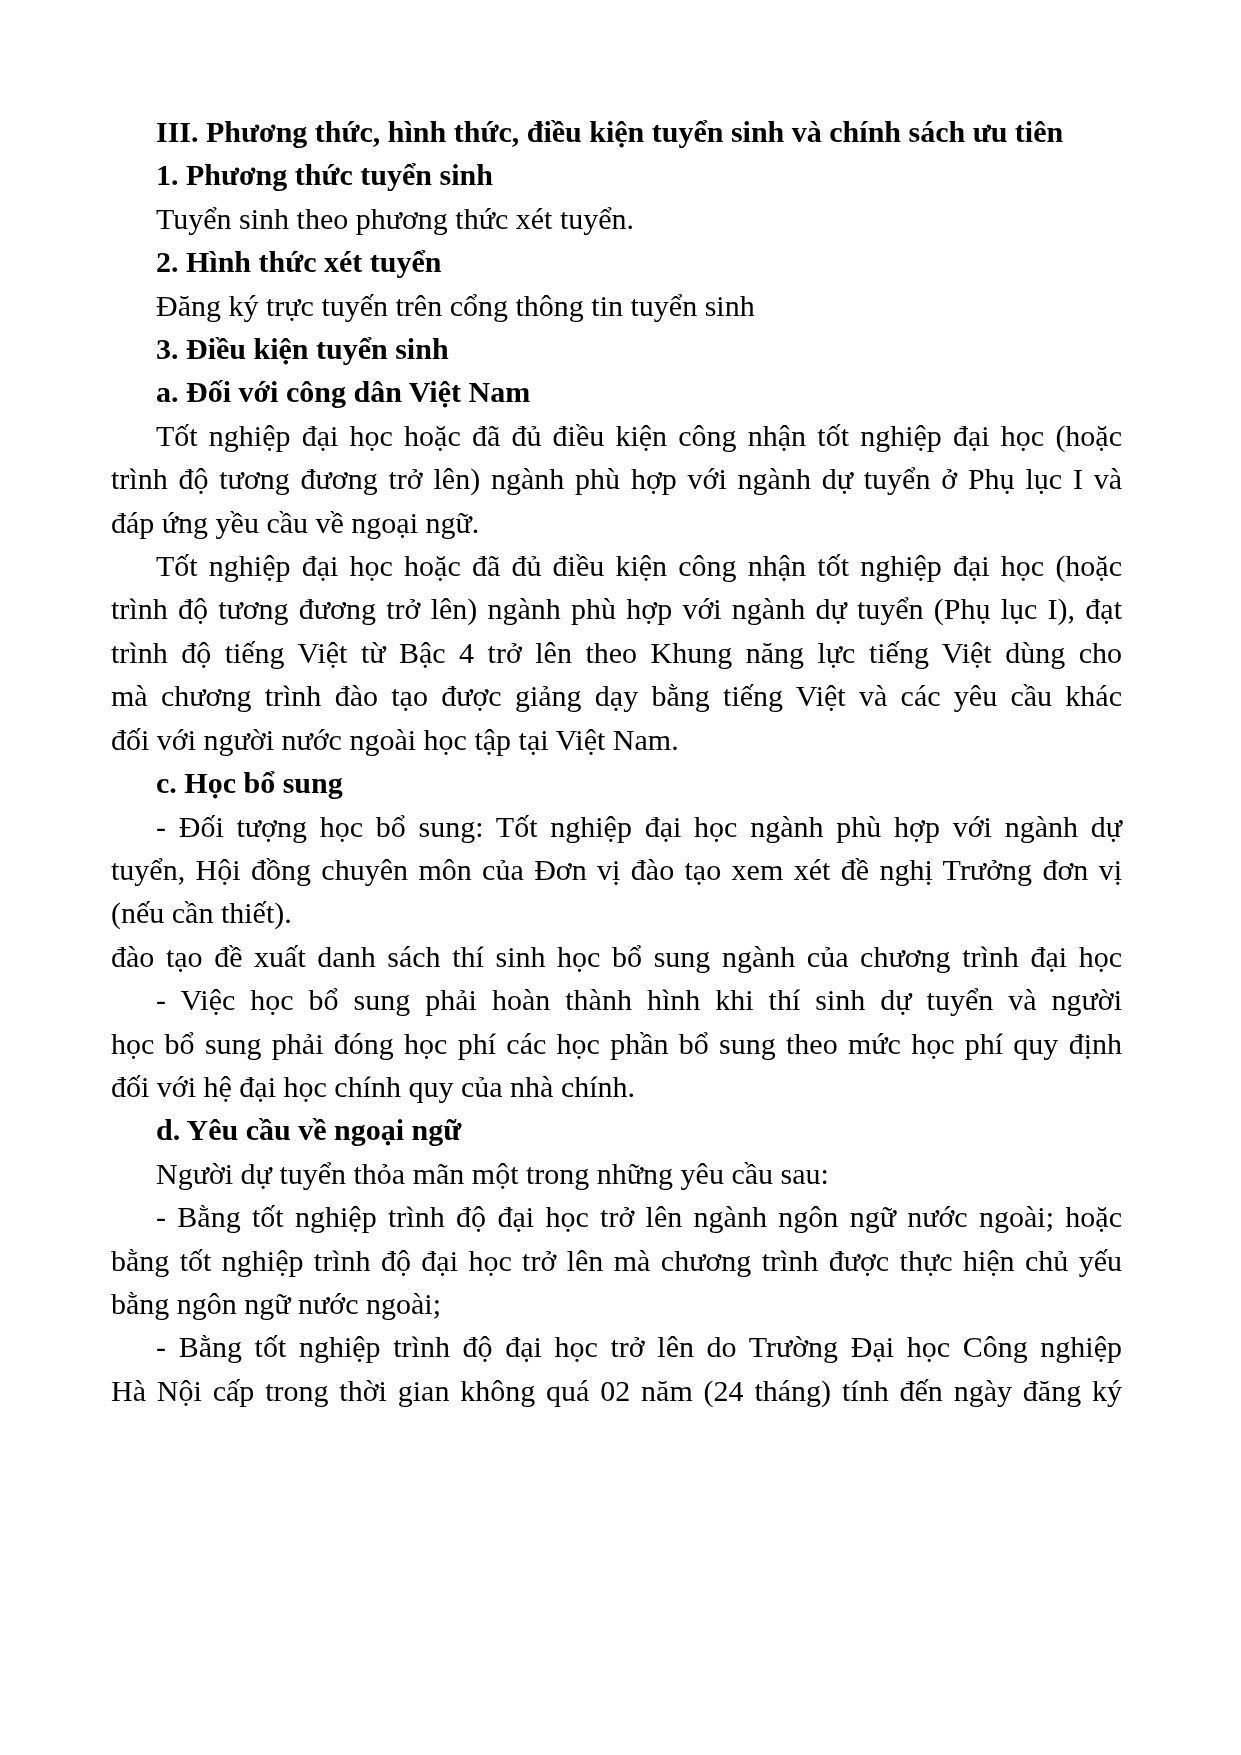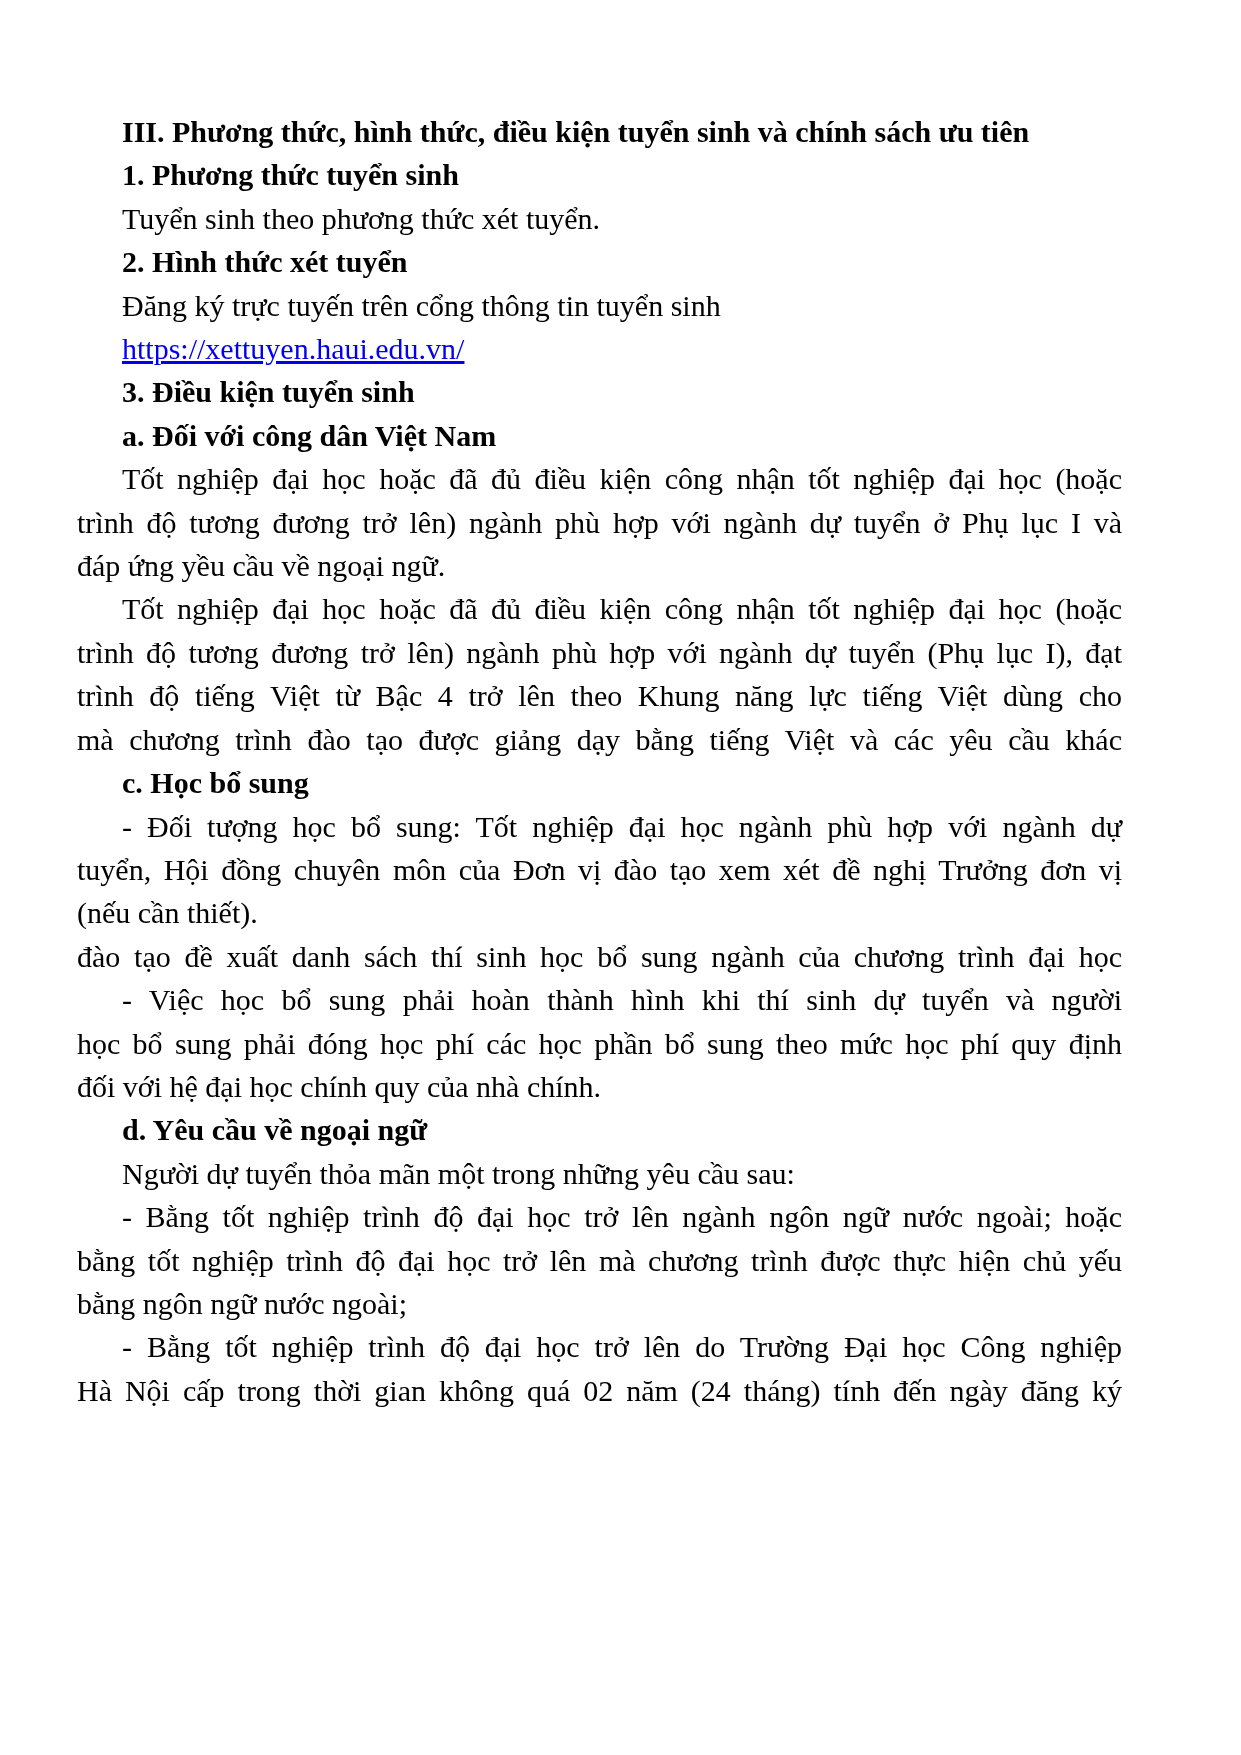--- a/index.html
+++ b/index.html
@@ -9,21 +9,21 @@
   }
   body {
     width: 1241px;
     height: 1755px;
     overflow: hidden;
   }
   .page {
     box-sizing: border-box;
     width: 1241px;
     height: 1755px;
-    padding: 110px 119px 0 77px;
+    padding: 110px 119px 0 111px;
     background: #ffffff;
     font-family: "Liberation Serif", "DejaVu Serif", serif;
     font-size: 30px;
     color: #000000;
   }
   .line {
     line-height: 43.4px;
     min-height: 43.4px;
   }
   .line.just {
@@ -47,30 +47,30 @@
 </style>
 </head>
 <body>
 
 <div class="page" id="doc-page" style="background: rgb(255, 255, 255); color: rgb(0, 0, 0);">
     <div class="line indent bold nowrap">III. Phương thức, hình thức, điều kiện tuyển sinh và chính sách ưu tiên</div>
     <div class="line indent bold nowrap">1. Phương thức tuyển sinh</div>
     <div class="line indent nowrap">Tuyển sinh theo phương thức xét tuyển.</div>
     <div class="line indent bold nowrap">2. Hình thức xét tuyển</div>
     <div class="line indent nowrap">Đăng ký trực tuyến trên cổng thông tin tuyển sinh</div>
-    <div class="line indent"><a class="doc-link" style="color: rgb(0, 0, 238);">https://xettuyen.haui.edu.vn/</a></div>
     <div class="line indent bold nowrap">3. Điều kiện tuyển sinh</div>
     <div class="line indent bold nowrap">a. Đối với công dân Việt Nam</div>
     <div class="line indent just">Tốt nghiệp đại học hoặc đã đủ điều kiện công nhận tốt nghiệp đại học (hoặc</div>
     <div class="line just">trình độ tương đương trở lên) ngành phù hợp với ngành dự tuyển ở Phụ lục I và</div>
     <div class="line nowrap">đáp ứng yều cầu về ngoại ngữ.</div>
     <div class="line indent just">Tốt nghiệp đại học hoặc đã đủ điều kiện công nhận tốt nghiệp đại học (hoặc</div>
     <div class="line just">trình độ tương đương trở lên) ngành phù hợp với ngành dự tuyển (Phụ lục I), đạt</div>
     <div class="line just">trình độ tiếng Việt từ Bậc 4 trở lên theo Khung năng lực tiếng Việt dùng cho</div>
     <div class="line just">mà chương trình đào tạo được giảng dạy bằng tiếng Việt và các yêu cầu khác</div>
+    <div class="line nowrap">đối với người nước ngoài học tập tại Việt Nam.</div>
     <div class="line indent bold nowrap">c. Học bổ sung</div>
     <div class="line indent just">- Đối tượng học bổ sung: Tốt nghiệp đại học ngành phù hợp với ngành dự</div>
     <div class="line just">tuyển, Hội đồng chuyên môn của Đơn vị đào tạo xem xét đề nghị Trưởng đơn vị</div>
     <div class="line nowrap">(nếu cần thiết).</div>
     <div class="line just">đào tạo đề xuất danh sách thí sinh học bổ sung ngành của chương trình đại học</div>
     <div class="line indent just">- Việc học bổ sung phải hoàn thành hình khi thí sinh dự tuyển và người</div>
     <div class="line just">học bổ sung phải đóng học phí các học phần bổ sung theo mức học phí quy định</div>
     <div class="line nowrap">đối với hệ đại học chính quy của nhà chính.</div>
     <div class="line indent bold nowrap">d. Yêu cầu về ngoại ngữ</div>
     <div class="line indent nowrap">Người dự tuyển thỏa mãn một trong những yêu cầu sau:</div>

